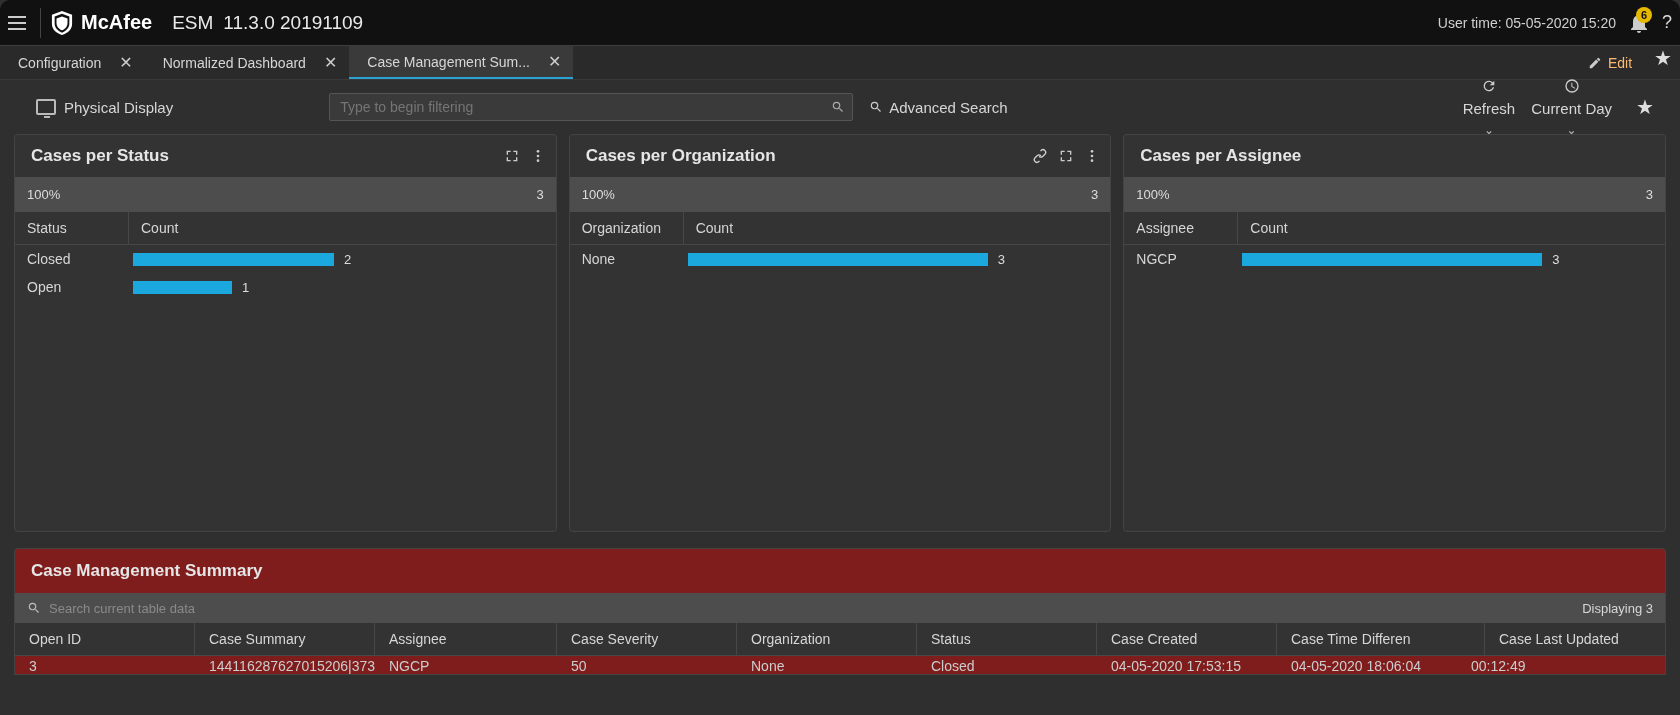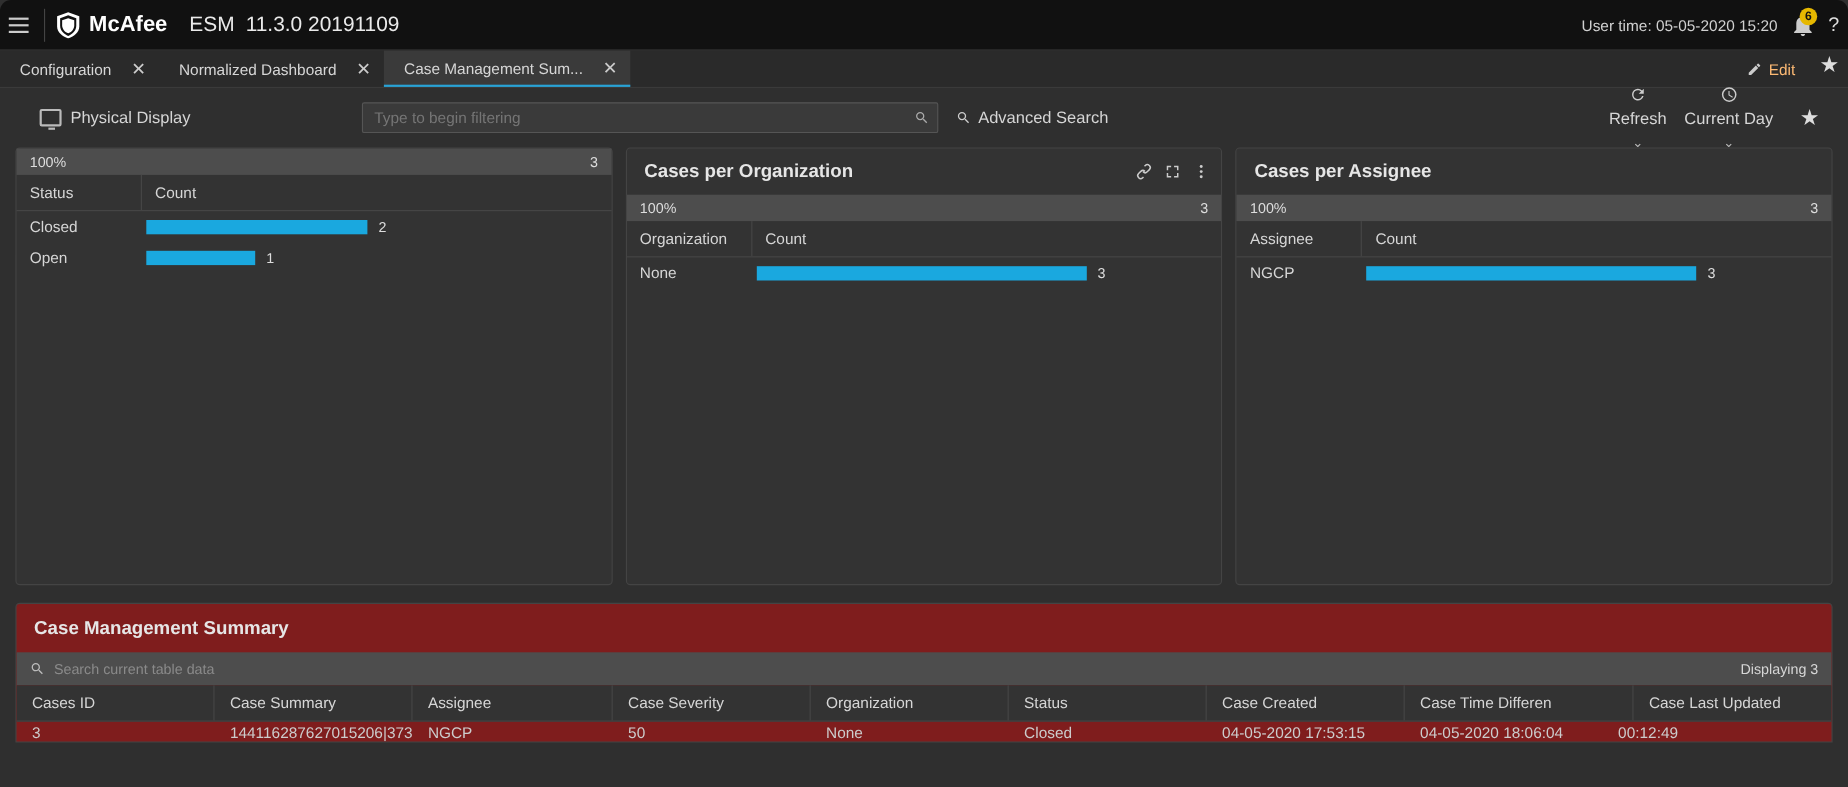--- a/index.html
+++ b/index.html
@@ -132,21 +132,21 @@
     height: 42px;
   }
   .panel-title { font-size: 17px; font-weight: 600; color: #e6e6e6; }
   .panel-header .sp { flex: 1; }
   .panel-icon {
     margin-left: 10px; cursor: pointer;
     color: #ccc; font-size: 15px;
   }
   .percent-bar {
     background: #4d4d4d;
-    height: 24px;
+    height: 35px;
     display: flex; align-items: center; justify-content: space-between;
     padding: 0 12px;
     font-size: 13px; color: #ddd;
   }
   .table-head {
     display: flex;
     border-bottom: 1px solid #474747;
     font-size: 14px;
   }
   .th {
@@ -331,20 +331,36 @@
     </svg>
     <span>Current Day</span>
     <span class="chev">⌄</span>
   </div>
   <span class="star-icon">★</span>
 </div>
 
 <div class="panels-row">
 
   <div class="panel">
+    <div class="panel-header">
+      <span class="panel-title">Cases per Status</span>
+      <div class="sp"></div>
+      <span class="panel-icon">
+        <svg viewBox="0 0 24 24" width="16" height="16">
+            <path d="M4 4h6v2H6v4H4V4zm10 0h6v6h-2V6h-4V4zM4 14h2v4h4v2H4v-6zm14 0h2v6h-6v-2h4v-4z" fill="#ccc"></path>
+          </svg>
+      </span>
+      <span class="panel-icon">
+        <svg viewBox="0 0 24 24" width="16" height="16">
+            <circle cx="12" cy="5" r="2" fill="#ccc"></circle>
+            <circle cx="12" cy="12" r="2" fill="#ccc"></circle>
+            <circle cx="12" cy="19" r="2" fill="#ccc"></circle>
+          </svg>
+      </span>
+    </div>
     <div class="percent-bar">
       <span>100%</span>
       <span>3</span>
     </div>
     <div class="table-head">
       <div class="th col-a">Status</div>
       <div class="th col-b">Count</div>
     </div>
     <div class="table-body">
         <div class="trow">
@@ -435,21 +451,21 @@
   <div class="summary-search">
     <div class="left">
       <svg width="14" height="14" viewBox="0 0 24 24">
           <path d="M15.5 14h-.79l-.28-.27A6.471 6.471 0 0 0 16 9.5 6.5 6.5 0 1 0 9.5 16c1.61 0 3.09-.59 4.23-1.57l.27.28v.79l5 4.99L20.49 19l-4.99-5zm-6 0C7.01 14 5 11.99 5 9.5S7.01 5 9.5 5 14 7.01 14 9.5 11.99 14 9.5 14z" fill="#bbb"></path>
         </svg>
       <input type="text" placeholder="Search current table data" style="">
     </div>
     <span>Displaying 3</span>
   </div>
   <div class="grid-head">
-    <div class="gh c1">Cases ID</div>
+    <div class="gh c1">Open ID</div>
     <div class="gh c2">Case Summary</div>
     <div class="gh c3">Assignee</div>
     <div class="gh c4">Case Severity</div>
     <div class="gh c5">Organization</div>
     <div class="gh c6">Status</div>
     <div class="gh c7">Case Created</div>
     <div class="gh c9">Case Time Differen</div>
     <div class="gh c8">Case Last Updated</div>
   </div>
   <div class="grid-row">

